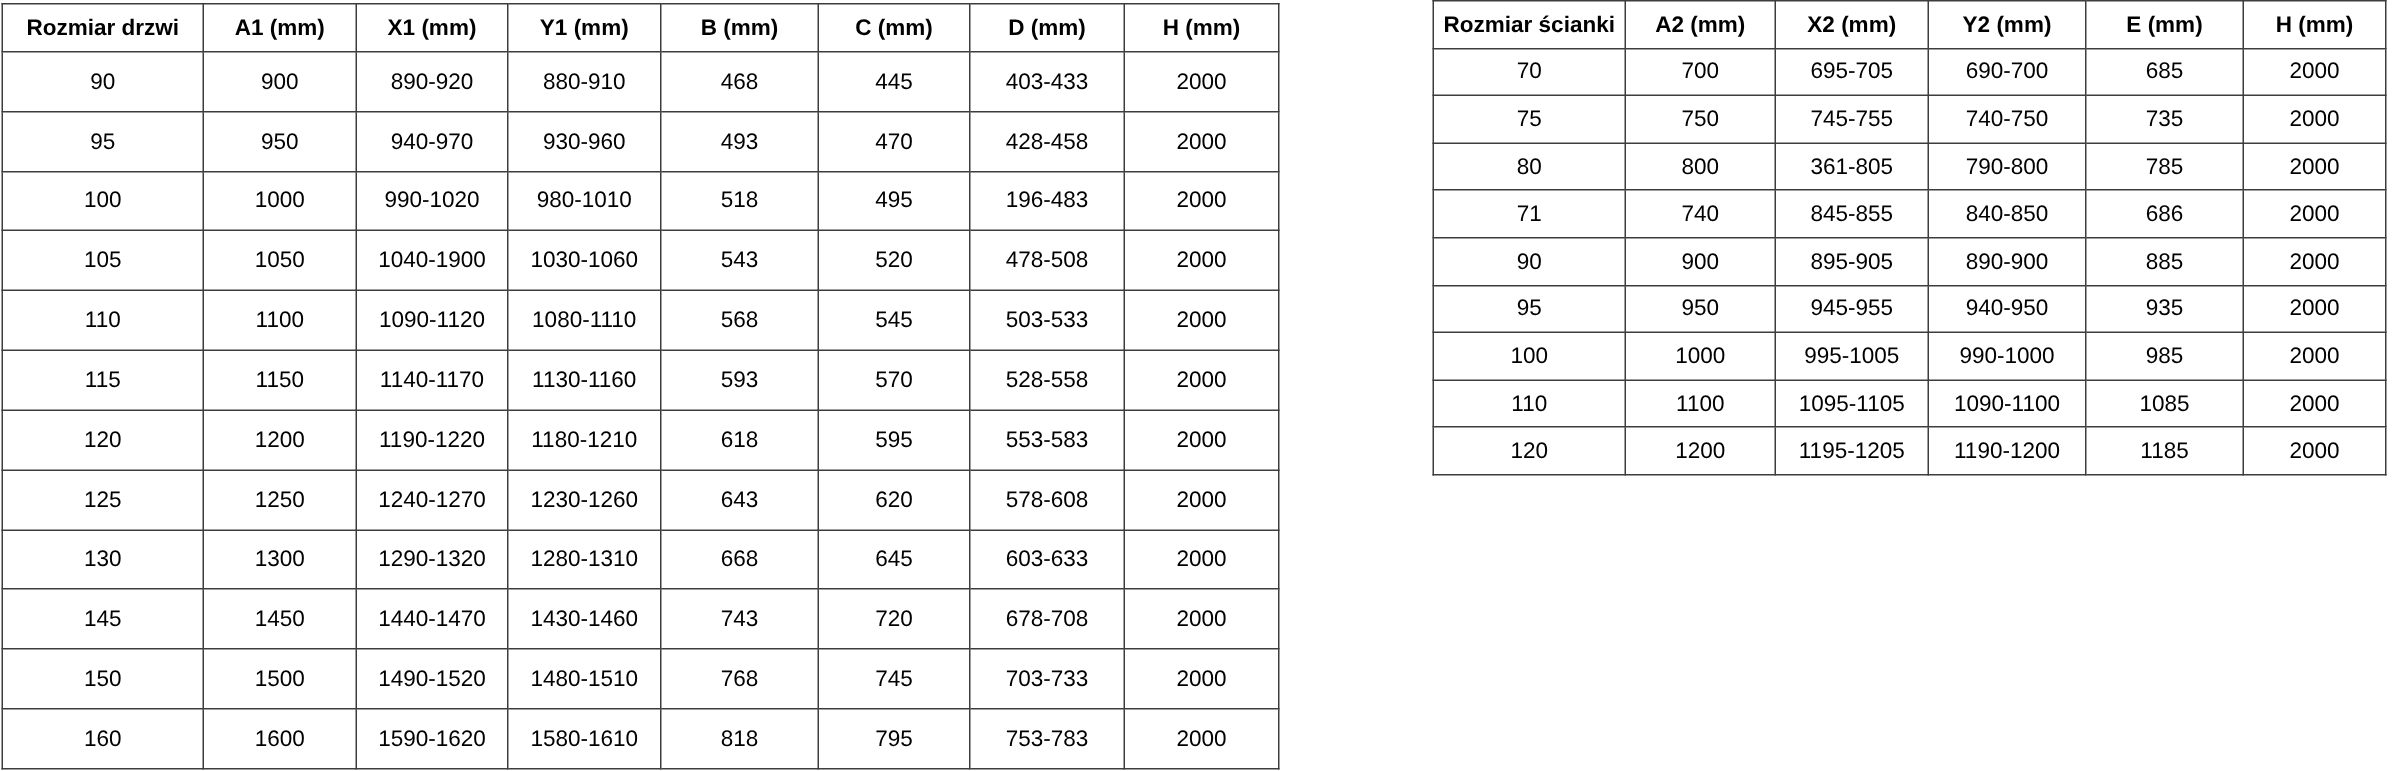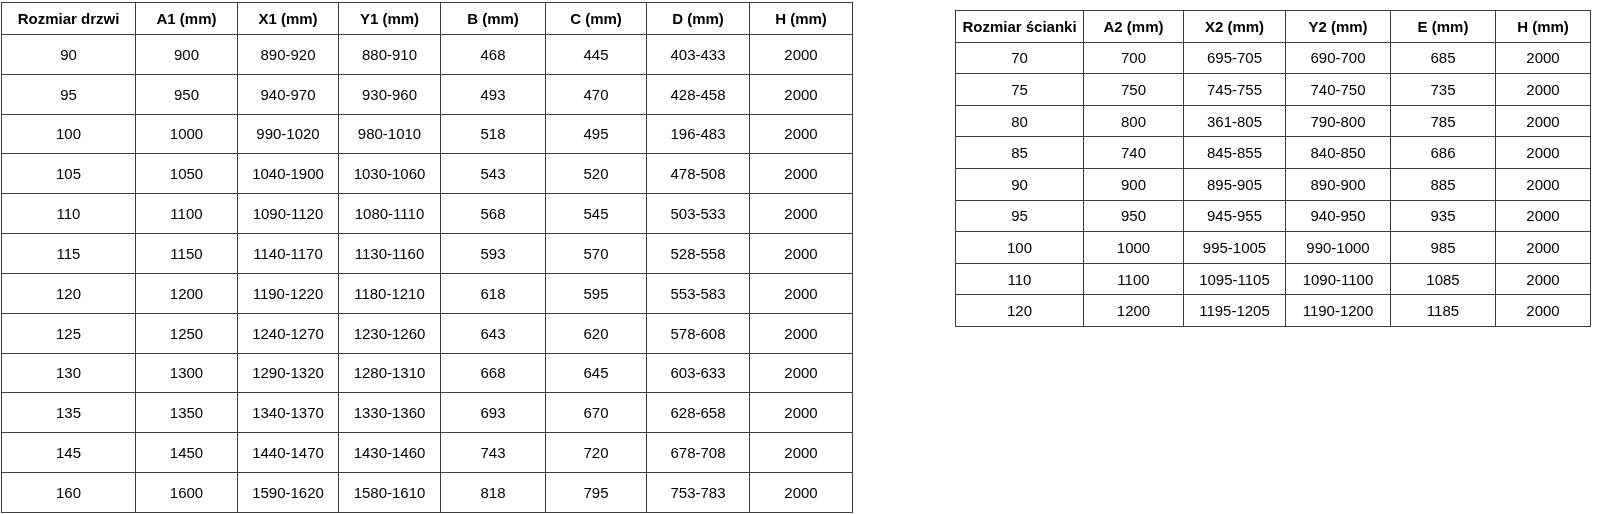--- a/index.html
+++ b/index.html
@@ -37,21 +37,21 @@
   #door-table {
     left: 1px;
     top: 2px;
     width: 851px;
     height: 511px;
     border-radius: 23px;
   }
   #door-table tr { height: 31.9px; }
   #wall-table {
     left: 955px;
-    top: 10px;
+    top: 0;
     width: 635px;
     height: 316px;
   }
   #wall-table tr { height: 31.6px; }
 </style>
 </head>
 <body>
 
 <table id="door-table">
   <colgroup>
@@ -161,37 +161,37 @@
         <td>130</td>
         <td>1300</td>
         <td>1290-1320</td>
         <td>1280-1310</td>
         <td>668</td>
         <td>645</td>
         <td>603-633</td>
         <td>2000</td>
       </tr>
       <tr>
-        <td>135</td>
-        <td>1350</td>
-        <td>1340-1370</td>
-        <td>1330-1360</td>
-        <td>693</td>
-        <td>670</td>
-        <td>628-658</td>
-        <td>2000</td>
-      </tr>
-      <tr>
         <td>145</td>
         <td>1450</td>
         <td>1440-1470</td>
         <td>1430-1460</td>
         <td>743</td>
         <td>720</td>
         <td>678-708</td>
+        <td>2000</td>
+      </tr>
+      <tr>
+        <td>150</td>
+        <td>1500</td>
+        <td>1490-1520</td>
+        <td>1480-1510</td>
+        <td>768</td>
+        <td>745</td>
+        <td>703-733</td>
         <td>2000</td>
       </tr>
       <tr>
         <td>160</td>
         <td>1600</td>
         <td>1590-1620</td>
         <td>1580-1610</td>
         <td>818</td>
         <td>795</td>
         <td>753-783</td>
@@ -238,21 +238,21 @@
       </tr>
       <tr>
         <td>80</td>
         <td>800</td>
         <td>361-805</td>
         <td>790-800</td>
         <td>785</td>
         <td>2000</td>
       </tr>
       <tr>
-        <td>85</td>
+        <td>71</td>
         <td>740</td>
         <td>845-855</td>
         <td>840-850</td>
         <td>686</td>
         <td>2000</td>
       </tr>
       <tr>
         <td>90</td>
         <td>900</td>
         <td>895-905</td>

